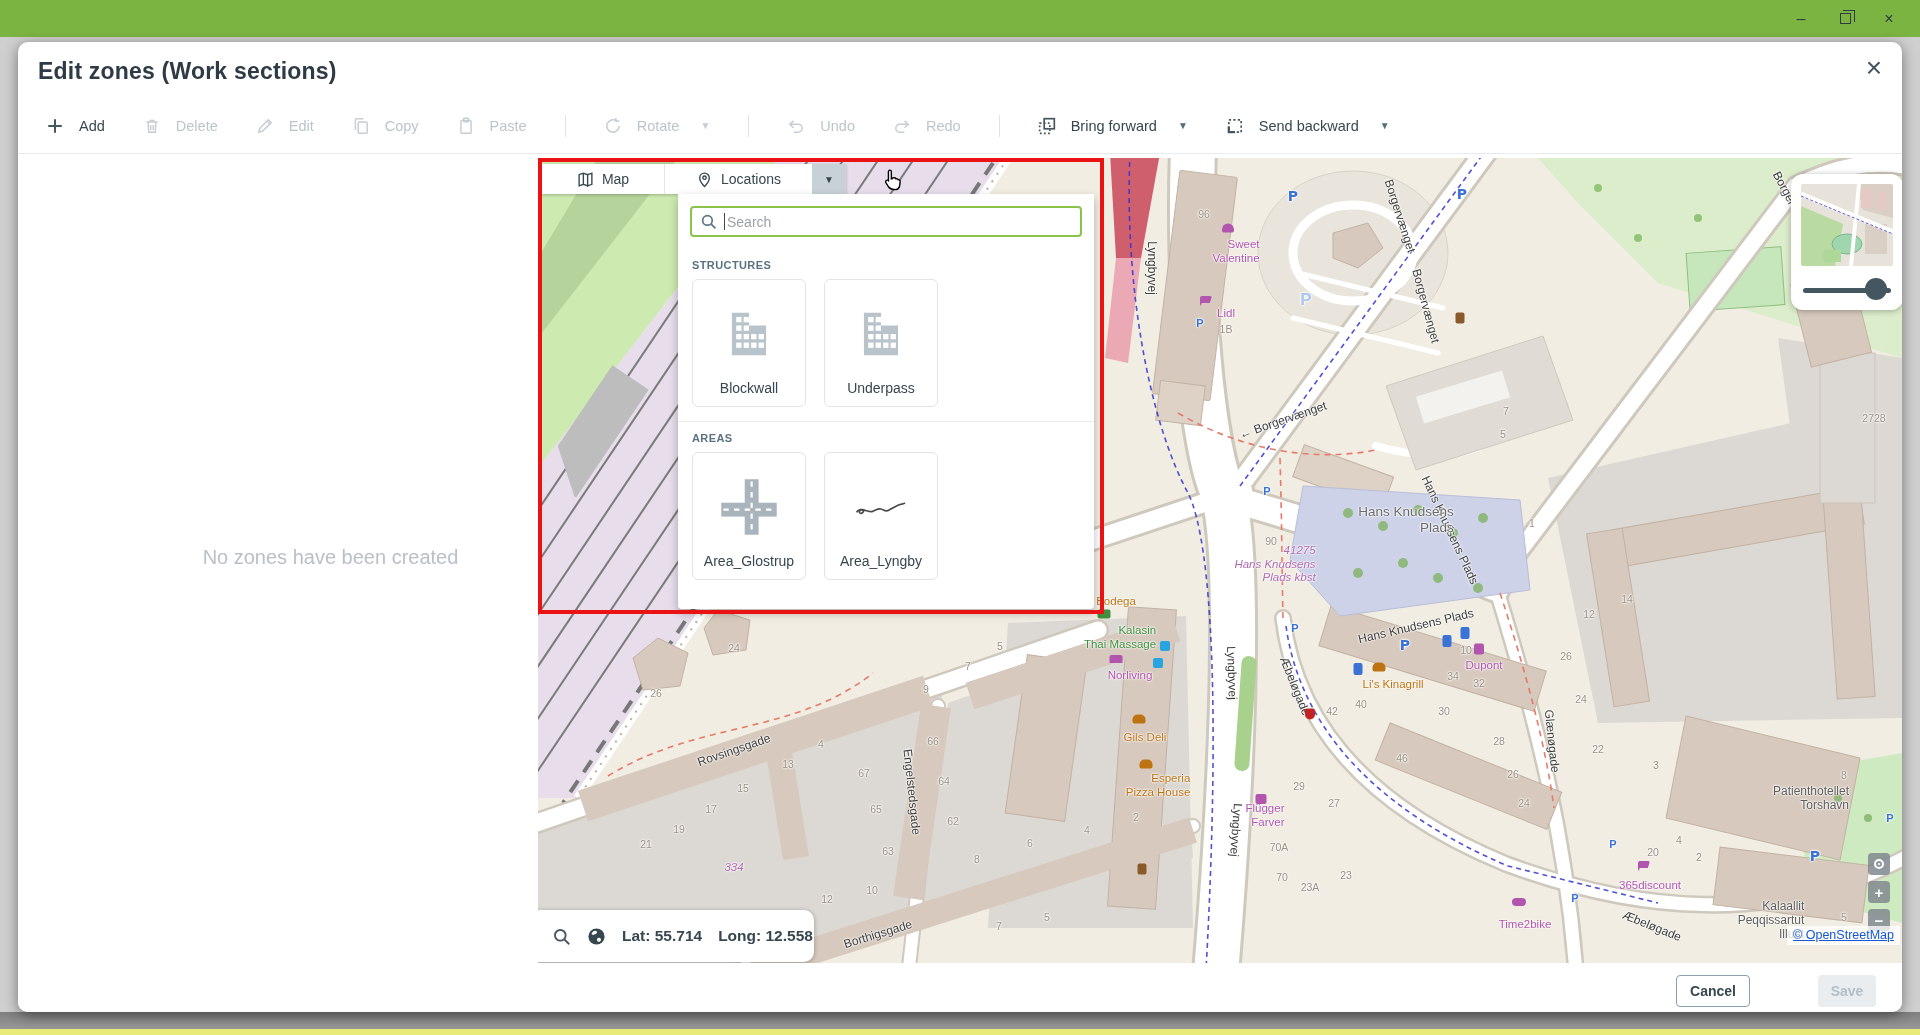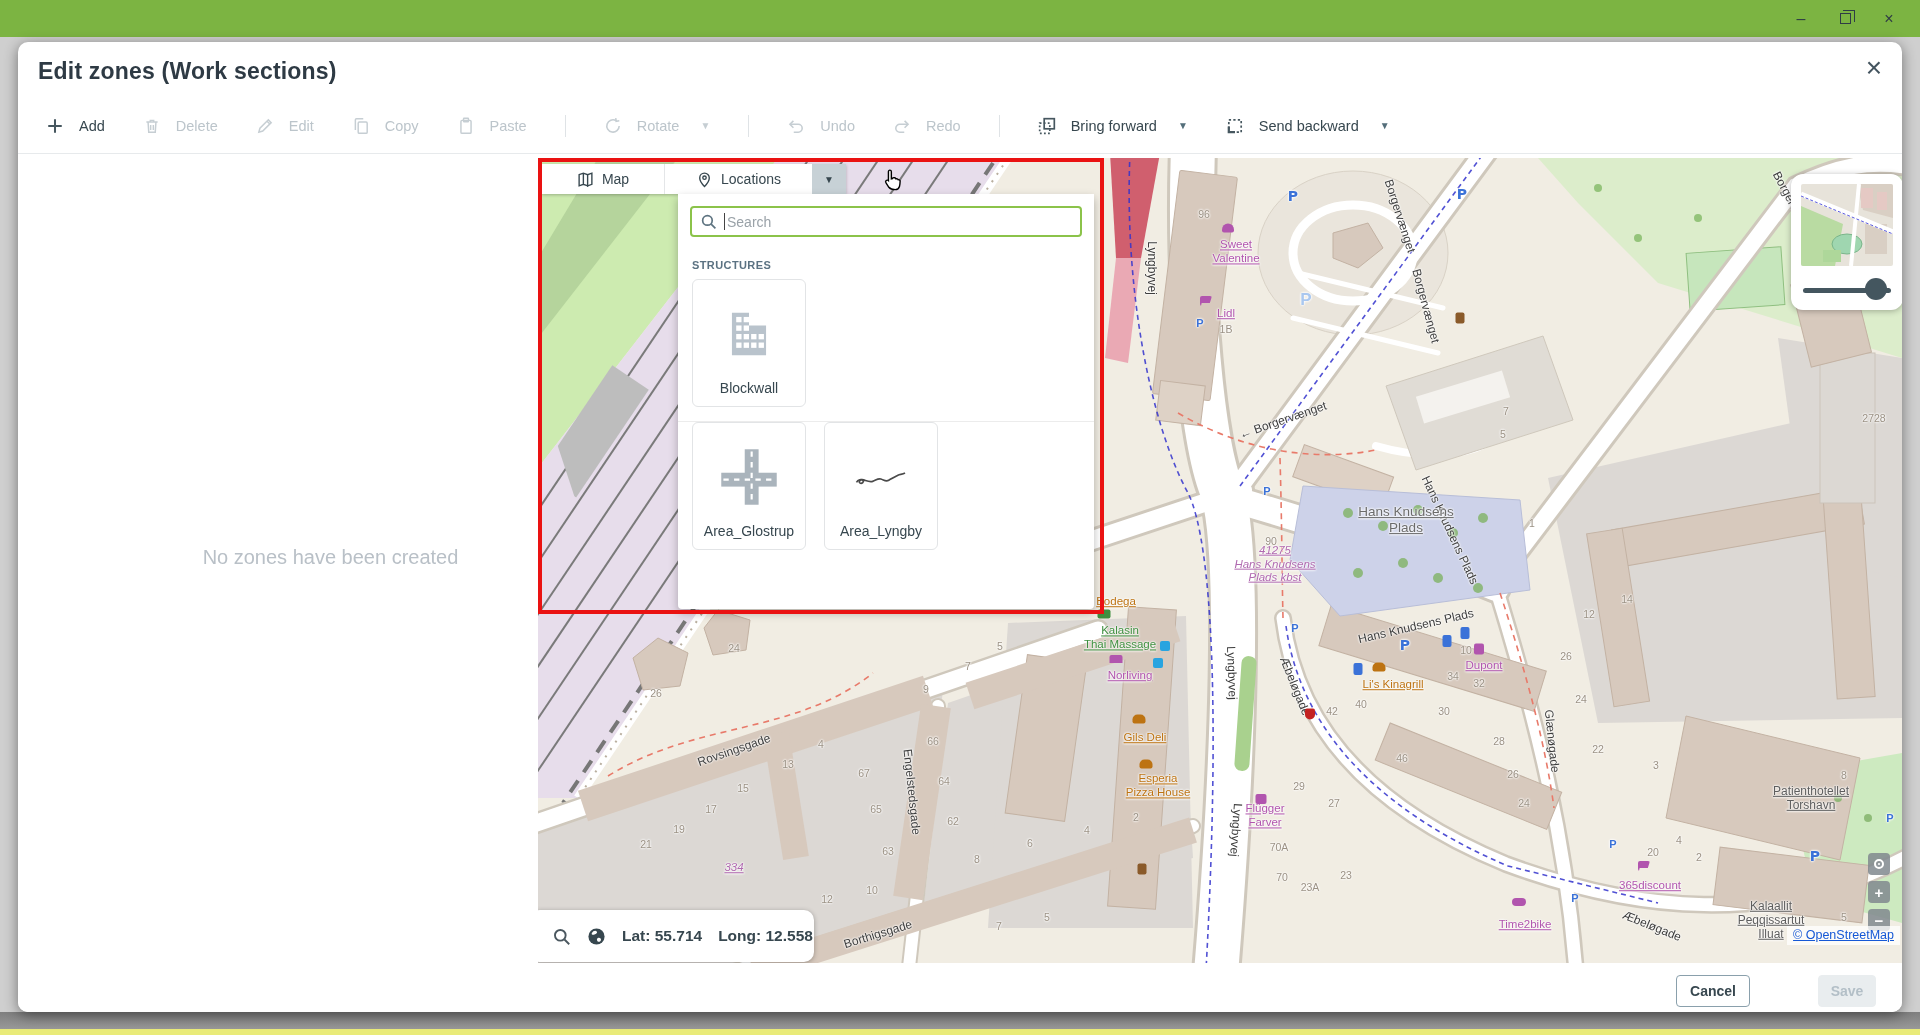--- a/index.html
+++ b/index.html
@@ -40,21 +40,21 @@
   .btn-save { right:26px; width:58px; background:#e9edef; border:1px solid #e9edef; color:#b3bfc7; cursor:default; }
 
   
   .map-area { position:absolute; left:520px; top:116px; width:1364px; height:805px; overflow:hidden; background:#f1ede3; }
   .map-area svg.basemap { position:absolute; left:0; top:0; width:1364px; height:805px; display:block; }
 
   #map-labels { position:absolute; left:0; top:0; width:100%; height:100%; pointer-events:none; }
   #map-labels span, #map-labels div { position:absolute; transform:translate(-50%,-50%); white-space:pre; text-shadow:0 0 2px #fff,0 0 2px #fff,0 0 3px #fff; }
   .street { font-size:12px; color:#3d3d3d; }
   .hnum { font-size:10.5px; color:#9b9184; }
-  .poi { font-size:11.5px; font-weight:500; text-align:center; line-height:1.18; white-space:pre-line !important;text-decoration:underline; }
+  .poi { font-size:11.5px; font-weight:500; text-align:right; line-height:1.18; white-space:pre-line !important; }
   .poi.purple { color:#b155ae; } .poi.orange { color:#bd7312; } .poi.green { color:#3f8f3f; }
   .poi.gray { color:#5e5e5e; font-weight:400; font-size:12px; } .poi.area { color:#6b6b6b; font-weight:400; font-size:13.5px; }
   .poi.pitalic { color:#b06ab0; font-style:italic; font-weight:400; }
 
   
   .sym-p { color:#3b72d8; font-weight:700; font-size:14px; font-family:"DejaVu Sans",sans-serif; }
   .sym-p2 { color:#a9c7ef; font-weight:700; font-size:17px; }
   .sym-pbike { color:#3b72d8; font-weight:700; font-size:11px; }
   .sym-box { border-radius:2px; transform:translate(-50%,-50%); }
   .sym-bus { width:10px; height:10px; background:#28a4e0; }
@@ -602,22 +602,43 @@
                     <rect x="32" y="30" width="5" height="5"></rect>
                     <rect x="39" y="30" width="5" height="5"></rect>
                     <rect x="18" y="38" width="5" height="5"></rect>
                     <rect x="25" y="38" width="5" height="5"></rect>
                     <rect x="32" y="38" width="5" height="5"></rect>
                     <rect x="39" y="38" width="5" height="5"></rect>
                   </g>
                 </svg></div>
               <div class="card-label">Blockwall</div>
             </div>
+            <div class="card">
+              <div class="card-icon"><svg viewBox="0 0 60 60">
+                  <path fill="#b9c3cc" d="M14 10h16v12h16v28H14z"></path>
+                  <g fill="#fff">
+                    <rect x="18" y="14" width="5" height="5"></rect>
+                    <rect x="25" y="14" width="5" height="5"></rect>
+                    <rect x="18" y="22" width="5" height="5"></rect>
+                    <rect x="25" y="22" width="5" height="5"></rect>
+                    <rect x="18" y="30" width="5" height="5"></rect>
+                    <rect x="25" y="30" width="5" height="5"></rect>
+                    <rect x="32" y="30" width="5" height="5"></rect>
+                    <rect x="39" y="30" width="5" height="5"></rect>
+                    <rect x="18" y="38" width="5" height="5"></rect>
+                    <rect x="25" y="38" width="5" height="5"></rect>
+                    <rect x="32" y="38" width="5" height="5"></rect>
+                    <rect x="39" y="38" width="5" height="5"></rect>
+                  </g>
+                </svg></div>
+              <div class="card-label">Underpass</div>
+            </div>
           </div>
           <div class="sec-div"></div>
+          <div class="sec-title">AREAS</div>
           <div class="cards">
             <div class="card">
               <div class="card-icon"><svg viewBox="0 0 60 60">
                   <g fill="#aab4bc">
                     <rect x="26" y="4" width="13" height="52"></rect>
                     <rect x="4" y="26" width="52" height="13"></rect>
                   </g>
                   <g stroke="#fff" stroke-width="2" stroke-dasharray="5 5" fill="none">
                     <path d="M32.5 6v48M6 32.5h48"></path>
                   </g>

